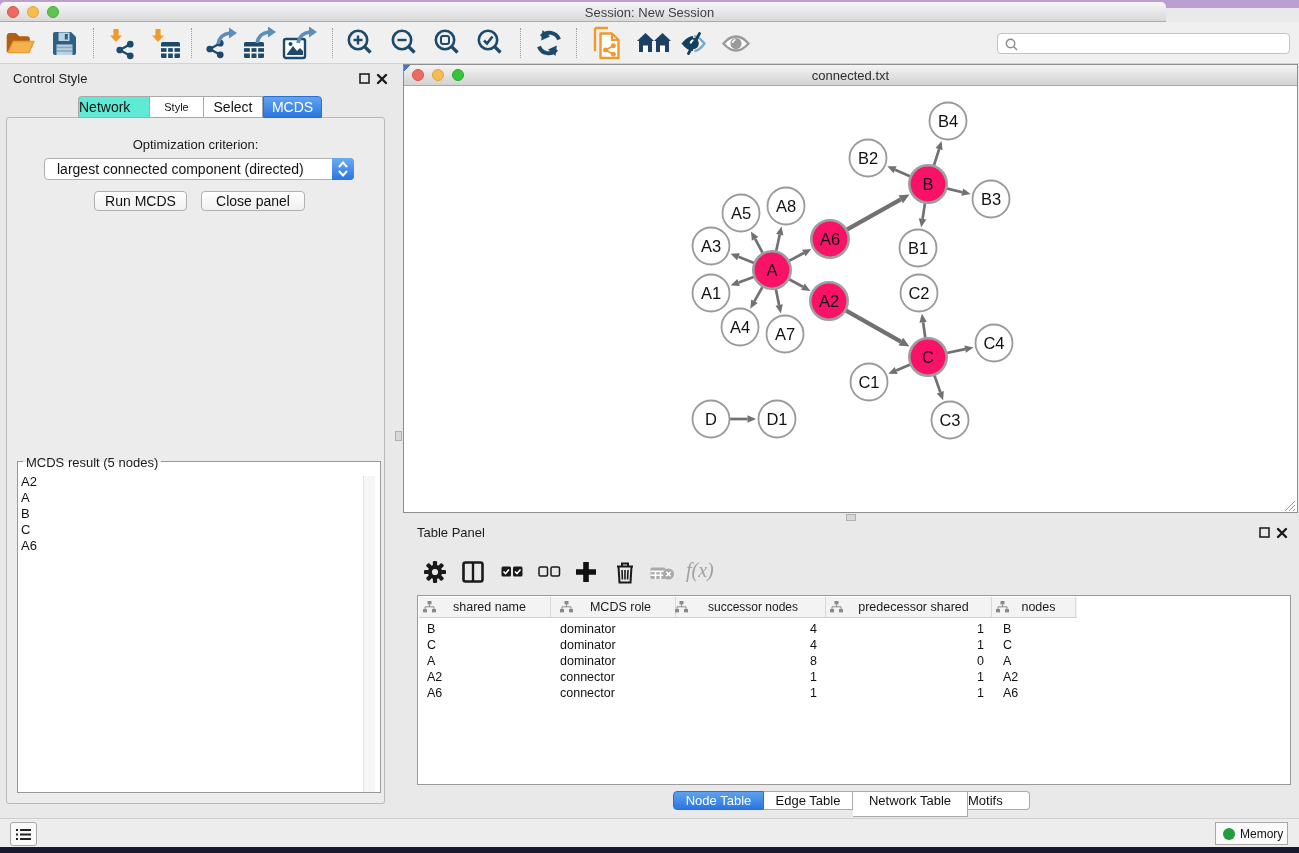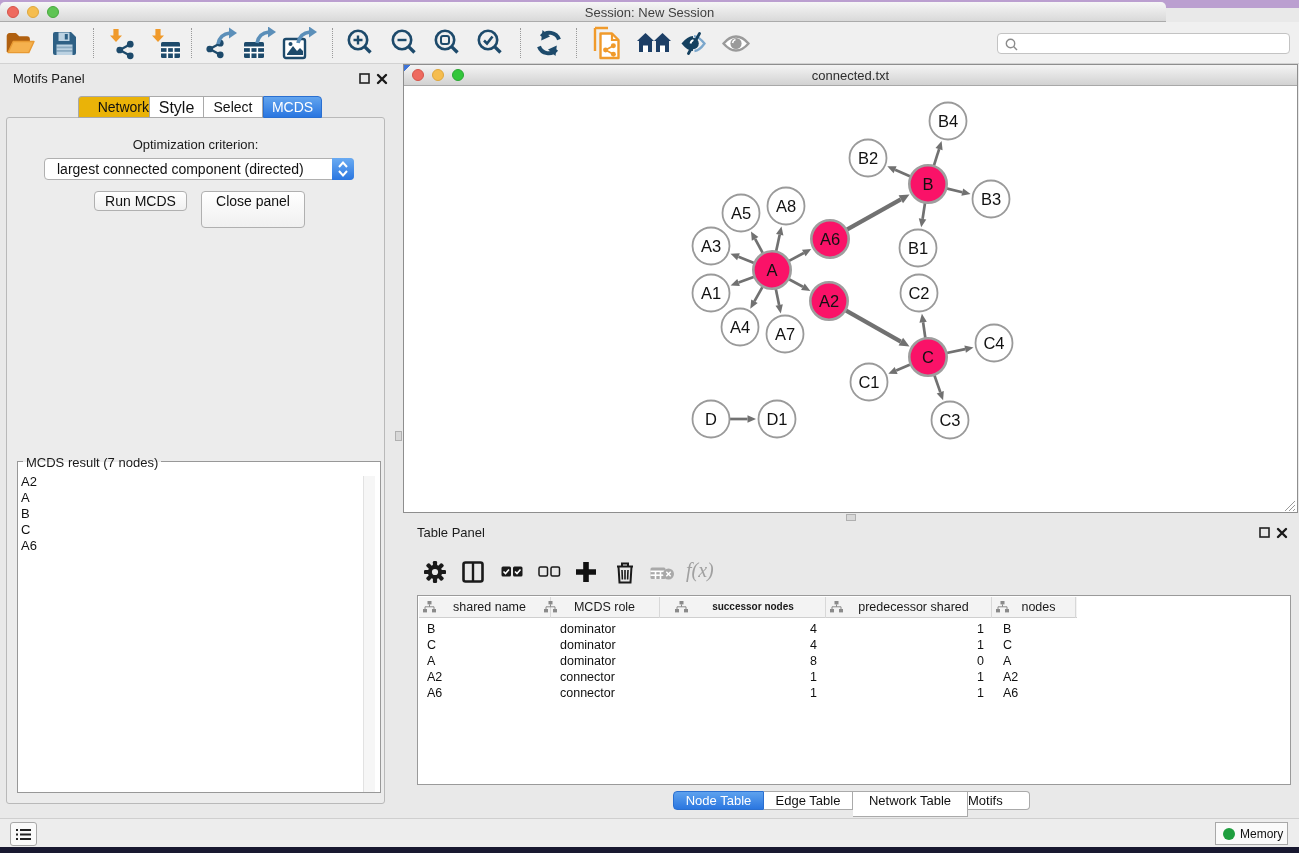--- a/index.html
+++ b/index.html
@@ -136,51 +136,51 @@
   <div class="abs" style="left:576px;top:6px;height:30px;border-left:1px dotted #9a9a9a;"></div>
 
   <div class="abs" style="left:997px;top:11px;width:293px;height:21px;background:#fff;border:1px solid #c3c3c3;border-radius:4px;">
     <svg class="abs" style="left:6px;top:3px;" width="15" height="15" viewBox="0 0 15 15">
         <circle cx="6.5" cy="6.5" r="4.2" fill="none" stroke="#8b8b8b" stroke-width="1.4"></circle>
         <line x1="9.6" y1="9.6" x2="13" y2="13" stroke="#8b8b8b" stroke-width="1.4"></line>
       </svg>
   </div>
 </div>
 
-<div class="abs" style="left:13px;top:71px;font-size:13px;color:#1c1c1c;">Motifs Panel</div>
+<div class="abs" style="left:13px;top:71px;font-size:13px;color:#1c1c1c;">Control Style</div>
 <svg class="abs" style="left:359px;top:73px;" width="11" height="11">
     <rect x="1" y="1" width="9" height="9" fill="none" stroke="#222" stroke-width="1.6"></rect>
   </svg>
 <svg class="abs" style="left:376px;top:73px;" width="12" height="12" viewBox="0 0 12 12">
     <path d="M2 2 L10 10 M10 2 L2 10" stroke="#1a1a1a" stroke-width="2.4" stroke-linecap="round"></path>
   </svg>
 
 <div class="abs" style="left:6px;top:117px;width:379px;height:687px;background:#ececec;border:1px solid #b9b9b9;border-radius:3px;"></div>
 
-<div class="abs" style="left:78px;top:96px;width:71px;height:22px;background:#eab308;border:1px solid #a9a9a9;border-right:none;border-radius:4px 0 0 0;font-size:14px;color:#111;text-align:right;line-height:21px;">Network</div>
-<div class="abs" style="left:149px;top:96px;width:54px;height:22px;background:#fff;border:1px solid #a9a9a9;border-right:none;font-size:16px;color:#111;text-align:center;line-height:21px;">Style</div>
+<div class="abs" style="left:78px;top:96px;width:71px;height:22px;background:#5eead4;border:1px solid #a9a9a9;border-right:none;border-radius:4px 0 0 0;font-size:14px;color:#111;text-align:left;line-height:21px;">Network</div>
+<div class="abs" style="left:149px;top:96px;width:54px;height:22px;background:#fff;border:1px solid #a9a9a9;border-right:none;font-size:11px;color:#111;text-align:center;line-height:21px;">Style</div>
 <div class="abs" style="left:203px;top:96px;width:60px;height:22px;background:#fff;border:1px solid #a9a9a9;font-size:14px;color:#111;text-align:center;line-height:21px;">Select</div>
 <div class="abs" style="left:263px;top:96px;width:59px;height:22px;background:linear-gradient(#62a4ee,#2a76e0);border:1px solid #2a6fd0;border-radius:0 4px 0 0;font-size:14px;color:#fff;text-align:center;line-height:21px;">MCDS</div>
 
 <div class="abs" style="left:6px;top:137px;width:379px;text-align:center;font-size:13px;color:#1a1a1a;">Optimization criterion:</div>
 <div class="abs" style="left:44px;top:158px;width:310px;height:22px;background:#fff;border:1px solid #b0b0b0;border-radius:4px;font-size:14px;color:#111;line-height:20px;padding-left:12px;">largest connected component (directed)
   <div class="abs" style="right:-1px;top:-1px;width:22px;height:22px;background:linear-gradient(#6aabf2,#2a76e0);border-radius:0 4px 4px 0;">
     <svg width="22" height="22" viewBox="0 0 22 22">
         <path d="M7 9 L11 4.5 L15 9" fill="none" stroke="#fff" stroke-width="2"></path>
         <path d="M7 13 L11 17.5 L15 13" fill="none" stroke="#fff" stroke-width="2"></path>
       </svg>
   </div>
 </div>
 <div class="abs" style="left:94px;top:191px;width:93px;height:20px;background:linear-gradient(#ffffff,#f0f0f0);border:1px solid #b0b0b0;border-radius:4px;font-size:14px;color:#111;text-align:center;line-height:19px;">Run MCDS</div>
-<div class="abs" style="left:201px;top:191px;width:104px;height:37px;background:linear-gradient(#ffffff,#f0f0f0);border:1px solid #b0b0b0;border-radius:4px;font-size:14px;color:#111;text-align:center;line-height:19px;">Close panel</div>
+<div class="abs" style="left:201px;top:191px;width:104px;height:20px;background:linear-gradient(#ffffff,#f0f0f0);border:1px solid #b0b0b0;border-radius:4px;font-size:14px;color:#111;text-align:center;line-height:19px;">Close panel</div>
 
 <div class="abs" style="left:17px;top:461px;width:364px;height:332px;background:#fff;border:1px solid #989898;">
   <div class="abs" style="left:345px;top:14px;width:12px;height:316px;background:#f6f6f6;border-left:1px solid #e2e2e2;"></div>
 </div>
-<div class="abs" style="left:23px;top:455px;font-size:13px;color:#1a1a1a;background:linear-gradient(#ececec 50%,#ffffff 50%);padding:0 3px;">MCDS result (7 nodes)</div>
+<div class="abs" style="left:23px;top:455px;font-size:13px;color:#1a1a1a;background:linear-gradient(#ececec 50%,#ffffff 50%);padding:0 3px;">MCDS result (5 nodes)</div>
 <div class="abs" style="left:21px;top:474px;font-size:13px;color:#111;line-height:16px;">A2<br>A<br>B<br>C<br>A6</div>
 
 <div class="abs" style="left:403px;top:64px;width:895px;height:449px;border:1px solid #8e8e8e;background:#fff;">
   <div class="abs" style="left:0;top:0;width:893px;height:21px;background:linear-gradient(#f4f4f4,#d2d2d2);border-bottom:1px solid #a8a8a8;">
     <div class="abs" style="left:8px;top:4px;width:12px;height:12px;border-radius:50%;background:#ee6a5f;border:1px solid #d5544a;"></div>
     <div class="abs" style="left:28px;top:4px;width:12px;height:12px;border-radius:50%;background:#f5bd4f;border:1px solid #dfa73c;"></div>
     <div class="abs" style="left:48px;top:4px;width:12px;height:12px;border-radius:50%;background:#33c63b;border:1px solid #2aa834;"></div>
     <div class="abs" style="left:0;top:3px;width:893px;text-align:center;font-size:13px;color:#2e2e2e;">connected.txt</div>
   </div>
   <svg class="abs" style="left:0;top:21px;" width="893" height="426" viewBox="0 0 893 426">
@@ -337,29 +337,29 @@
 <div class="abs" style="left:417px;top:595px;width:874px;height:190px;background:#fff;border:1px solid #9a9a9a;">
 <div class="abs" style="left:1px;top:1px;width:658px;height:21px;background:#f3f3f3;border-bottom:1px solid #cfcfcf;"></div>
 <div class="abs" style="left:1px;top:1px;width:132px;height:21px;border-right:1px solid #d8d8d8;font-size:12.5px;color:#1a1a1a;text-align:center;line-height:20px;"><svg width="13" height="12" viewBox="0 0 13 12" style="position:absolute;left:4px;top:4px">
         <g fill="#8a8a8a">
           <rect x="4.5" y="0" width="4" height="3.4"></rect>
           <rect x="0" y="8" width="4" height="3.4"></rect>
           <rect x="9" y="8" width="4" height="3.4"></rect>
         </g>
         <path d="M6.5 3.4 L6.5 5.8 M2 8 L2 5.8 L11 5.8 L11 8" fill="none" stroke="#8a8a8a" stroke-width="1"></path>
       </svg><span style="margin-left:10px">shared name</span></div>
-<div class="abs" style="left:122px;top:1px;width:120px;height:21px;border-right:1px solid #d8d8d8;font-size:12.5px;color:#1a1a1a;text-align:center;line-height:20px;"><svg width="13" height="12" viewBox="0 0 13 12" style="position:absolute;left:4px;top:4px">
+<div class="abs" style="left:138px;top:1px;width:120px;height:21px;border-right:1px solid #d8d8d8;font-size:12.5px;color:#1a1a1a;text-align:center;line-height:20px;"><svg width="13" height="12" viewBox="0 0 13 12" style="position:absolute;left:4px;top:4px">
         <g fill="#8a8a8a">
           <rect x="4.5" y="0" width="4" height="3.4"></rect>
           <rect x="0" y="8" width="4" height="3.4"></rect>
           <rect x="9" y="8" width="4" height="3.4"></rect>
         </g>
         <path d="M6.5 3.4 L6.5 5.8 M2 8 L2 5.8 L11 5.8 L11 8" fill="none" stroke="#8a8a8a" stroke-width="1"></path>
       </svg><span style="margin-left:10px">MCDS role</span></div>
-<div class="abs" style="left:253px;top:1px;width:155px;height:21px;border-right:1px solid #d8d8d8;font-size:10px;color:#1a1a1a;text-align:center;line-height:20px;font-weight:bold;"><svg width="13" height="12" viewBox="0 0 13 12" style="position:absolute;left:4px;top:4px">
+<div class="abs" style="left:253px;top:1px;width:155px;height:21px;border-right:1px solid #d8d8d8;font-size:12px;color:#1a1a1a;text-align:center;line-height:20px;"><svg width="13" height="12" viewBox="0 0 13 12" style="position:absolute;left:4px;top:4px">
         <g fill="#8a8a8a">
           <rect x="4.5" y="0" width="4" height="3.4"></rect>
           <rect x="0" y="8" width="4" height="3.4"></rect>
           <rect x="9" y="8" width="4" height="3.4"></rect>
         </g>
         <path d="M6.5 3.4 L6.5 5.8 M2 8 L2 5.8 L11 5.8 L11 8" fill="none" stroke="#8a8a8a" stroke-width="1"></path>
       </svg><span style="margin-left:10px">successor nodes</span></div>
 <div class="abs" style="left:408px;top:1px;width:166px;height:21px;border-right:1px solid #d8d8d8;font-size:12.5px;color:#1a1a1a;text-align:center;line-height:20px;"><svg width="13" height="12" viewBox="0 0 13 12" style="position:absolute;left:4px;top:4px">
         <g fill="#8a8a8a">
           <rect x="4.5" y="0" width="4" height="3.4"></rect>

